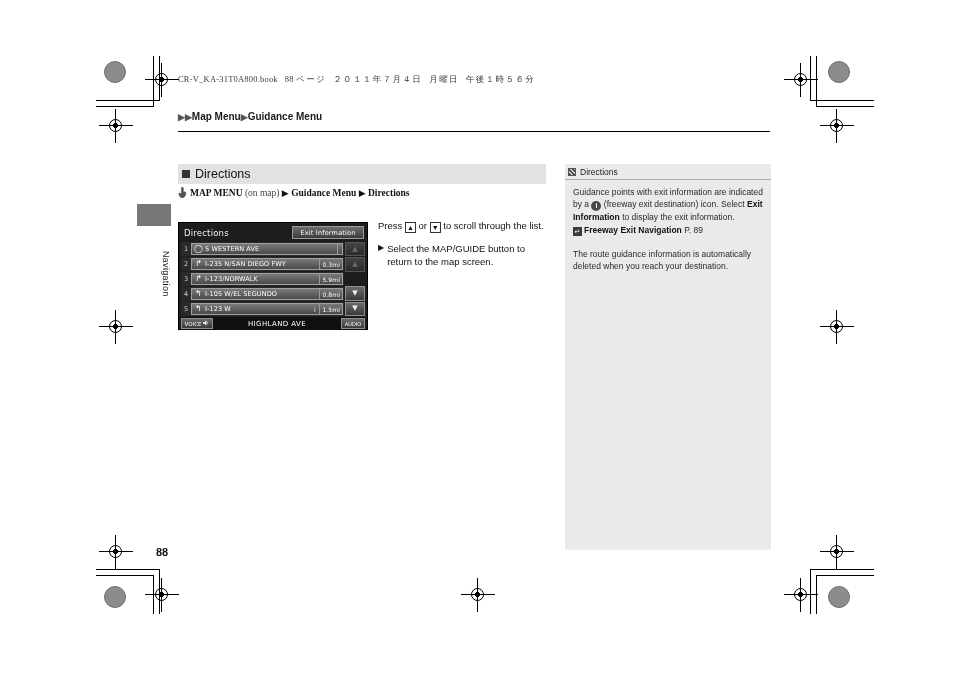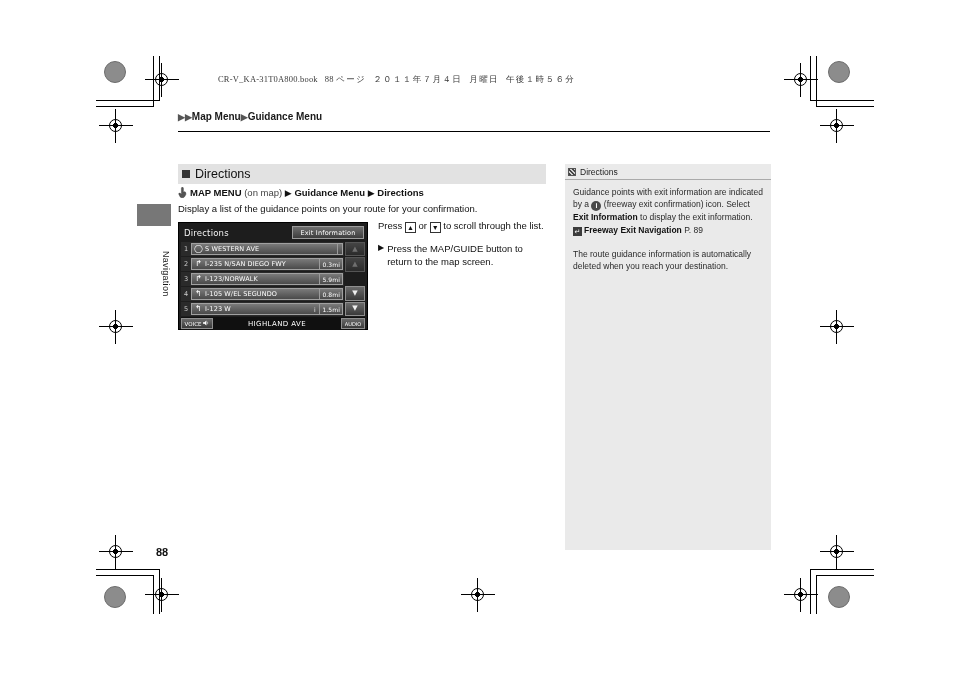--- a/index.html
+++ b/index.html
@@ -39,21 +39,20 @@
 
   
   .bookline {
     position: absolute;
     left: 178px; top: 74px;
     font-size: 8.5px;
     color: #3a3a3a;
     letter-spacing: .2px;
     white-space: nowrap;
     font-family: "Liberation Serif", serif;
-    margin-left: 40px;
   }
   .bookline .jp { font-family: "DejaVu Sans", sans-serif; letter-spacing: 1.4px; }
 
   
   .breadcrumb {
     position: absolute;
     left: 178px; top: 111px;
     font-size: 10px;
     color: #1a1a1a;
     white-space: nowrap;
@@ -97,20 +96,21 @@
     width: 8px; height: 8px; background: #333;
     margin-right: 5px; flex: none;
   }
   .title-txt { font-size: 12.5px; color: #111; font-weight: 400; }
 
   .menupath {
     position: absolute;
     left: 178px; top: 187px;
     font-size: 9.5px; color: #111;
     white-space: nowrap;
+    font-family: Liberation Serif, serif;
   }
   .menupath b { font-weight: 700; }
   .menupath .light { font-weight: 400; color: #444; }
   .menupath .tri { font-size: 9px; }
   .hand-icon {
     display: inline-block; width: 9px; height: 11px;
     vertical-align: -2px; margin-right: 3px;
   }
 
   .lede {
@@ -402,21 +402,20 @@
         <path d="M3.4 1.2c0-.6.5-1 1-1s1 .4 1 1v4.1l.7-.5c.5-.3 1.1-.2 1.3.3l.4.9c.3.7.2 1.5-.2 2.1L6.3 10c-.3.4-.8.7-1.3.7H3.6c-.6 0-1.1-.3-1.4-.8L.9 7.4C.6 6.9.8 6.3 1.3 6.1c.4-.2.9 0 1.2.3l.9.9z" fill="#555" stroke="#333" stroke-width=".4"></path>
       </svg>
     </span><b>MAP MENU</b>
     <span class="light">(on map)</span>
     <span class="tri">▶</span>
     <b>Guidance Menu</b>
     <span class="tri">▶</span>
     <b>Directions</b>
   </div>
 
-  <div class="lede">Display a list of the guidance points on your route for your confirmation.</div>
 
   <div class="navshot">
     <div class="nav-top">
       <span class="nt-title">Directions</span>
       <span class="nt-btn">Exit Information</span>
     </div>
 
     <div class="nav-body">
       <div class="nav-list">
 
@@ -499,33 +498,33 @@
   <div class="instr">
     <div>
       <span>Press</span>
       <span class="keycap">▲</span>
       <span>or</span>
       <span class="keycap">▼</span>
       <span>to scroll through the list.</span>
     </div>
     <div class="bullet-line">
       <span class="tri">▶</span>
-      <span>Press the MAP/GUIDE button to return to the map screen.</span>
+      <span>Select the MAP/GUIDE button to return to the map screen.</span>
     </div>
   </div>
 
   <div class="note">
     <div class="note-head">
       <span class="sq"></span>
       <span>Directions</span>
     </div>
     <div class="note-body">
       <span>Guidance points with exit information are indicated by a</span>
       <span class="i-icon">i</span>
-      <span>(freeway exit confirmation) icon. Select</span>
+      <span>(freeway exit destination) icon. Select</span>
       <b>Exit Information</b>
       <span>to display the exit information.</span>
       <br>
       <span class="ref-icon">↵</span><b>Freeway Exit Navigation</b>
       <span>P. 89</span>
     </div>
     <div class="note-para2">The route guidance information is automatically deleted when you reach your destination.</div>
   </div>
 
   <div class="pageno">88</div>

